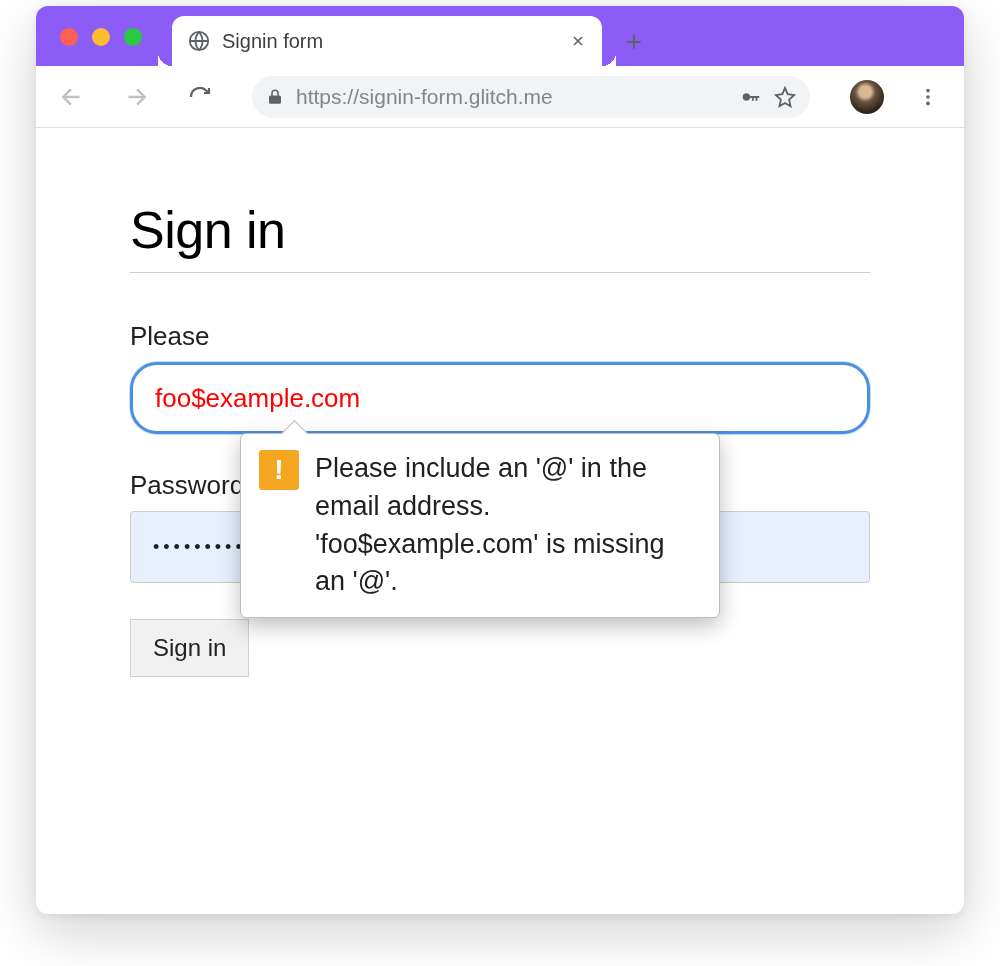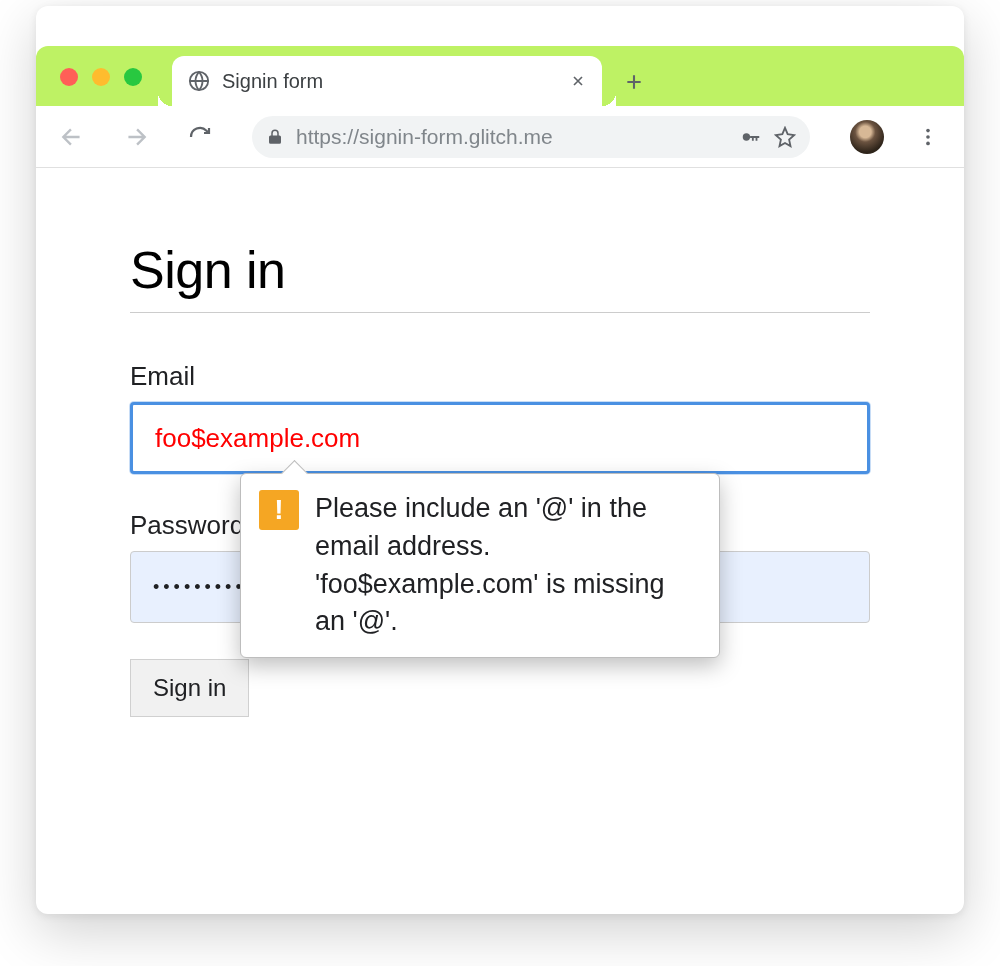--- a/index.html
+++ b/index.html
@@ -17,27 +17,26 @@
       width: 928px;
       height: 908px;
       background: #fff;
       border-radius: 12px;
       box-shadow: 0 18px 55px rgba(0,0,0,0.18), 0 2px 8px rgba(0,0,0,0.08);
       overflow: visible;
     }
     
     .tab-strip {
       height: 60px;
-      background: #bef264;
+      background: #8b5cf6;
       border-radius: 12px 12px 0 0;
       display: flex;
       align-items: flex-end;
       padding-left: 18px;
       position: relative;
-      margin-top: 40px;
     }
     .traffic-lights {
       position: absolute;
       left: 24px;
       top: 22px;
       display: flex;
       gap: 14px;
     }
     .light { width: 18px; height: 18px; border-radius: 50%; }
     .light.red { background: #ff5f57; }
@@ -122,21 +121,21 @@
     .input {
       width: 100%;
       height: 72px;
       font-size: 26px;
       padding: 0 22px;
       border: 3px solid #4a90e2;
       border-radius: 4px;
       outline: none;
       box-shadow: 0 0 0 1px rgba(74,144,226,0.3);
     }
-    .input.email { color: #ff0000; }
+    .input.email { color: #ff0000; border-radius: 27px; }
     .input.password {
       border: 1px solid #ccc;
       background: #e8f0fe;
       letter-spacing: 4px;
       font-size: 18px;
       color:#202124;
       box-shadow:none;
       font-family: Arial;
     }
     .submit-btn {
@@ -243,21 +242,21 @@
           <circle cx="12" cy="12" r="2"></circle>
           <circle cx="12" cy="19" r="2"></circle>
         </svg>
     </div>
   </div>
 
   <div class="content">
     <h1 class="page-title">Sign in</h1>
 
     <div class="form-group">
-      <div class="label">Email</div>
+      <div class="label">Please</div>
       <input class="input email" type="text" value="foo$example.com" style="">
       
       <div class="tooltip">
         <div class="warn-badge">!</div>
         <div class="tooltip-text">Please include an '@' in the email address. 'foo$example.com' is missing an '@'.</div>
       </div>
     </div>
 
     <div class="form-group">
       <div class="label">Password</div>

